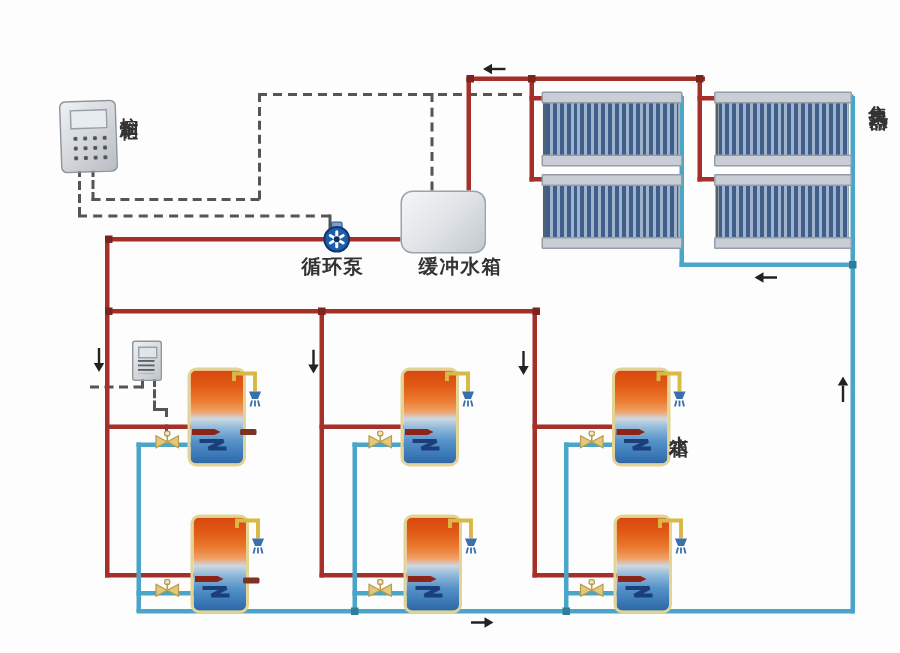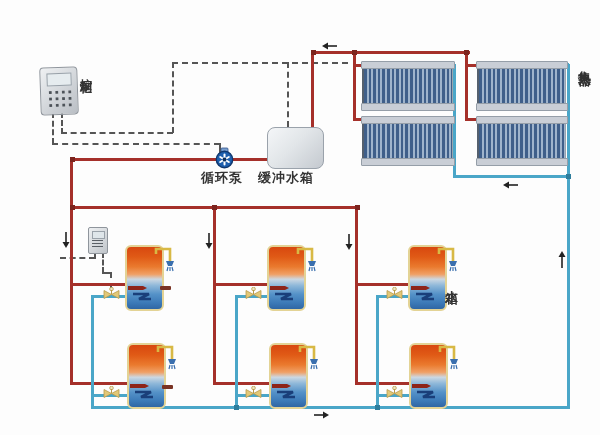--- a/index.html
+++ b/index.html
@@ -279,17 +279,17 @@
     <line x1="4" y1="6" x2="4" y2="17" stroke="#222" stroke-width="1.6"></line>
       <path d="M0.5 6 L4 0 L7.5 6 Z" fill="#222"></path>
   </svg>
   <svg class="icon" style="left:313px;top:411px;" width="16" height="8" viewBox="0 0 16 8">
     <line x1="1" y1="4" x2="12" y2="4" stroke="#222" stroke-width="1.6"></line>
       <path d="M10 0.5 L16 4 L10 7.5 Z" fill="#222"></path>
   </svg>
 
   <div class="lbl v" style="left:79px;top:68px;font-size:12px;">控制柜</div>
   <div class="lbl h" style="left:201px;top:169px;">循环泵</div>
-  <div class="lbl h" style="left:258px;top:169px;">缓冲水箱</div>
+  <div class="lbl h" style="left:279px;top:169px;">缓冲水箱</div>
   <div class="lbl v" style="left:577px;top:60px;">集热器</div>
   <div class="lbl v" style="left:444px;top:280px;">水箱</div>
 
 </div>
 
 </body></html>

